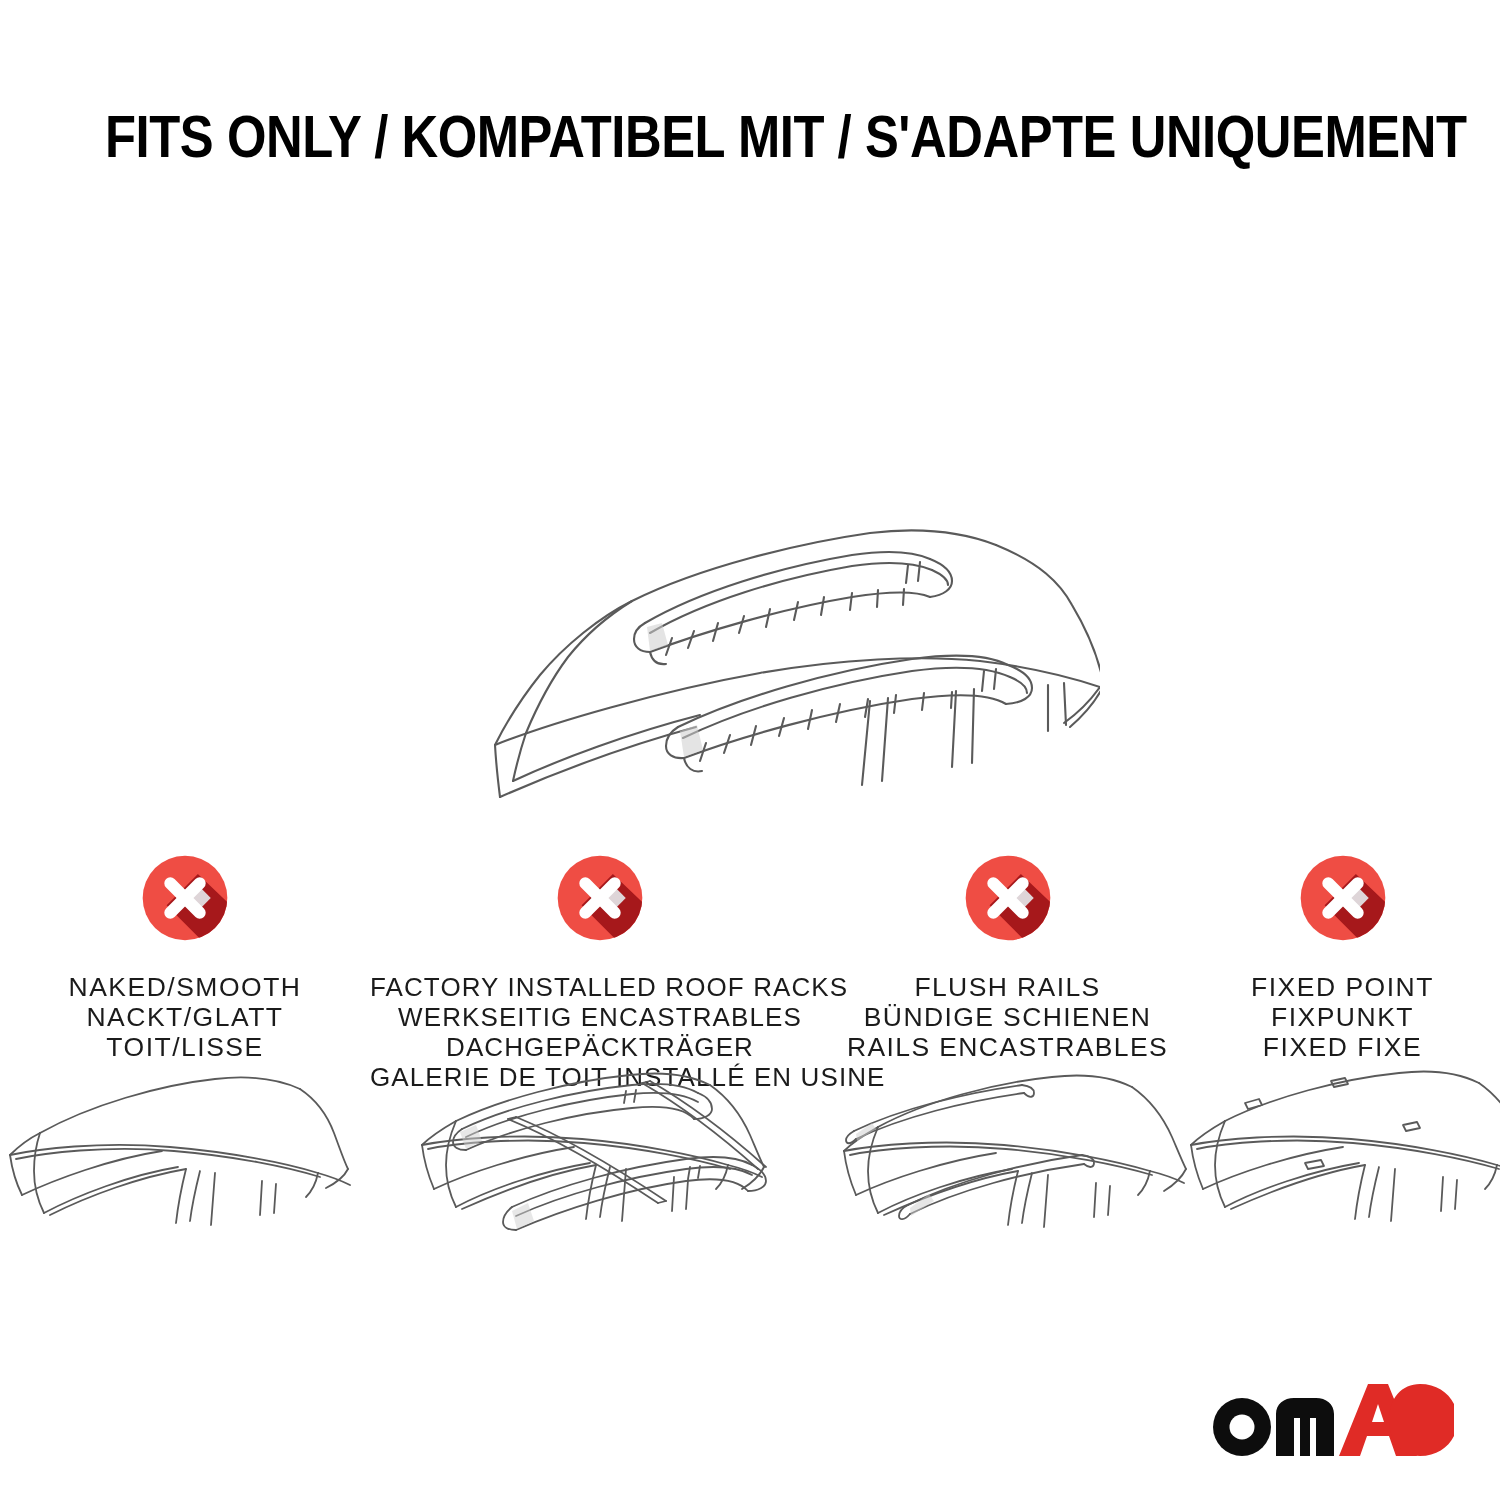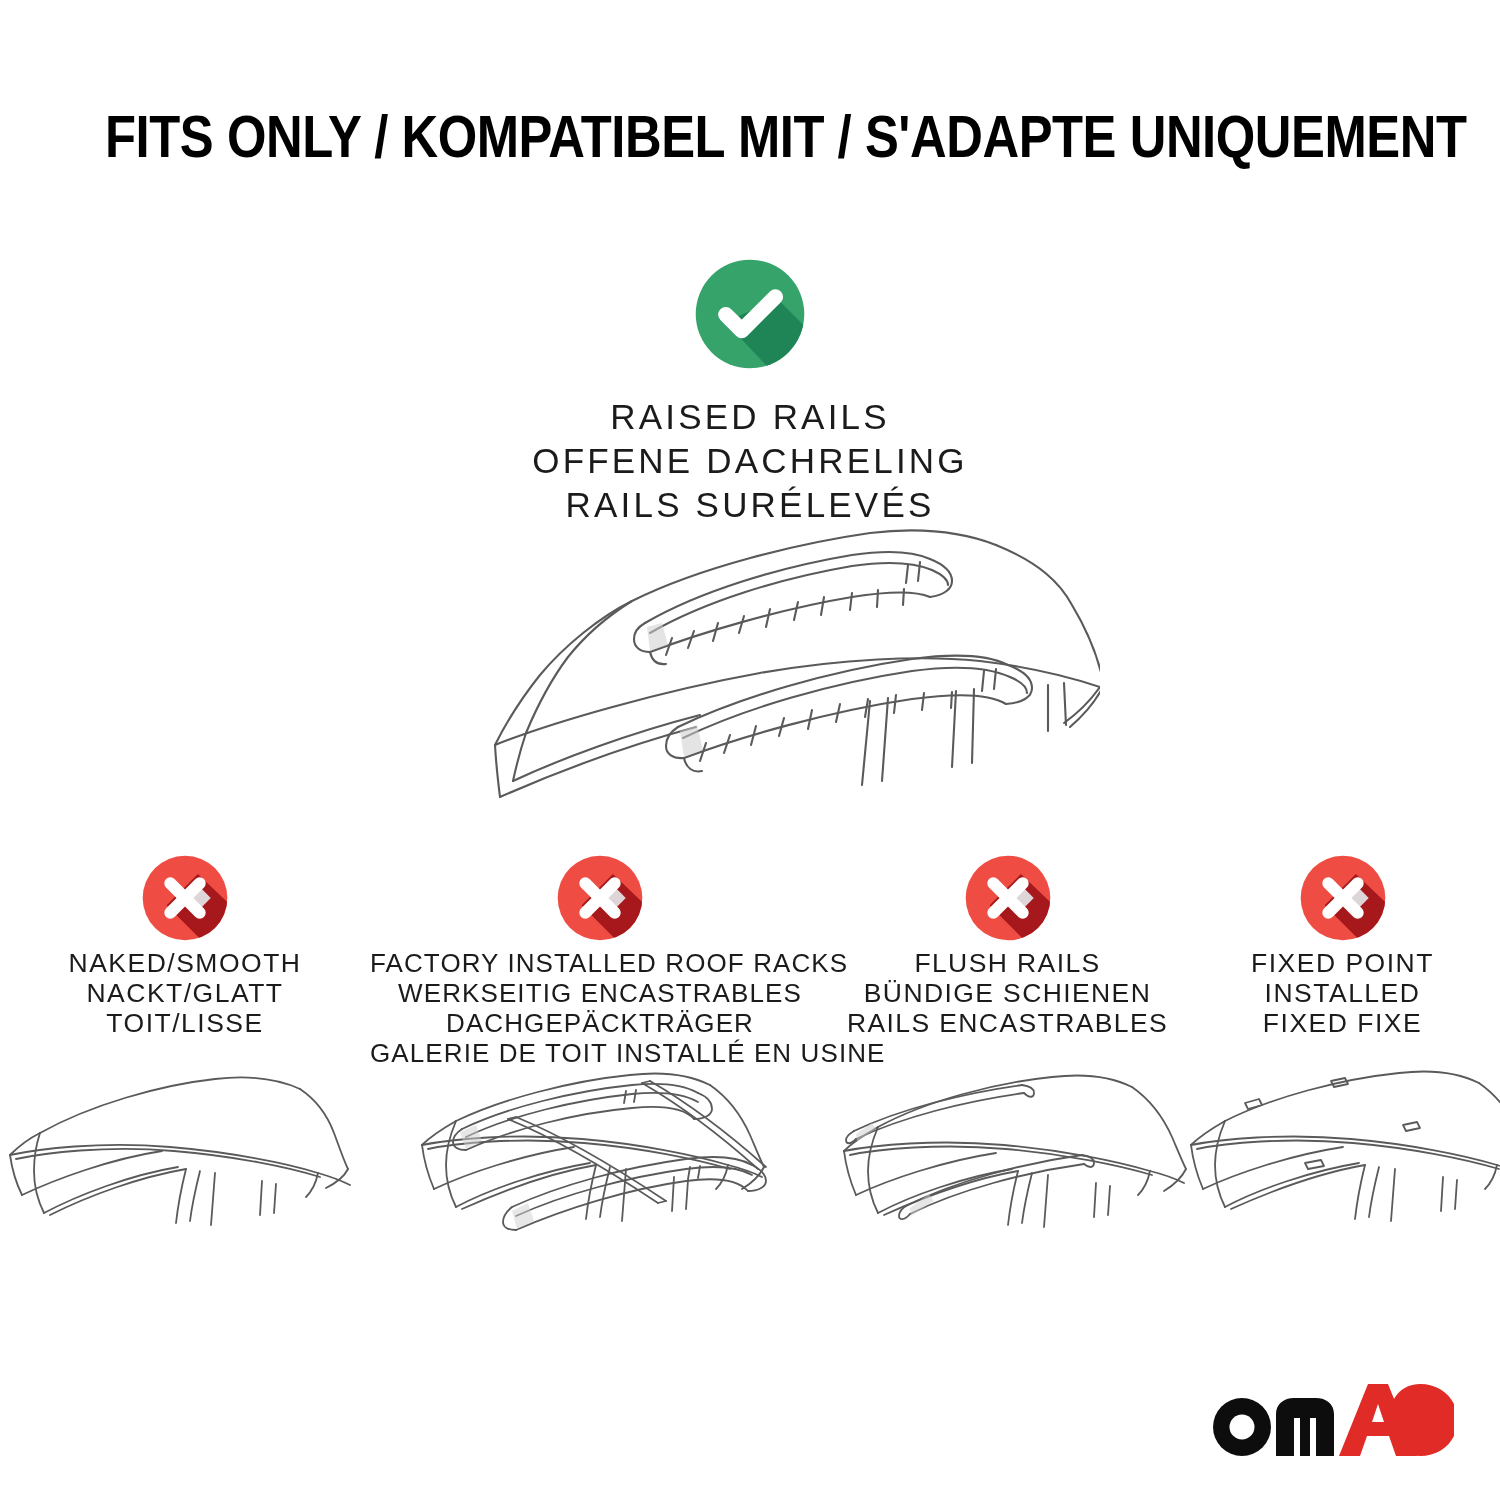--- a/index.html
+++ b/index.html
@@ -64,21 +64,21 @@
     text-align:center;
   }
   .col-1{width:370px;}
   .col-2{width:460px;}
   .col-3{width:355px;}
   .col-4{width:315px;text-align:center;}
 
   .bad-icon{width:92px;height:92px;display:block;margin:0 auto;}
 
   .bad-text{
-    margin-top:4px;
+    margin-top:28px;
     font-size:26.5px;
     line-height:30px;
     letter-spacing:1.5px;
     color:#1b1b1b;
     font-weight:400;
   }
   .bad-text div{white-space:nowrap;}
   .col-2 .bad-text{font-size:26px;letter-spacing:1.1px;}
   .col-3 .bad-text{letter-spacing:1.4px;}
 
@@ -105,43 +105,20 @@
   }
   .logo svg{display:block;}
 </style>
 </head>
 <body>
 
 <div class="page">
 
   <div class="title">FITS ONLY / KOMPATIBEL MIT / S'ADAPTE UNIQUEMENT</div>
 
-  <div class="good-block">
-
-    <span class="icon-wrap">
-      <svg class="good-icon" viewBox="0 0 100 100" aria-hidden="true">
-        <defs>
-          <clipPath id="gclip">
-              <circle cx="50" cy="50" r="46"></circle>
-            </clipPath>
-        </defs>
-        <circle cx="50" cy="50" r="46" fill="#35a36a"></circle>
-        <g clip-path="url(#gclip)">
-          <path d="M40 52 L32 60 L70 100 L106 100 L106 70 L70 34 L62 42 Z" fill="#1f8456" opacity="0.95"></path>
-        </g>
-        <path d="M29.5 50.5 L43 64 L71.5 35.5" fill="none" stroke="#ffffff" stroke-width="13" stroke-linecap="round" stroke-linejoin="round"></path>
-      </svg>
-    </span>
-
-    <div class="good-text">
-      <div>RAISED RAILS</div>
-      <div>OFFENE DACHRELING</div>
-      <div>RAILS SURÉLEVÉS</div>
-    </div>
-  </div>
 
   <div class="main-roof">
     <svg viewBox="0 0 700 330" width="700" height="330" aria-hidden="true">
       <g fill="none" stroke="#5a5a5a" stroke-width="2.1" stroke-linecap="round" stroke-linejoin="round">
 
         <path d="M232 96 C300 62 400 38 470 28 C520 22 560 26 596 40"></path>
         <path d="M596 40 C640 58 660 78 672 100 C690 130 700 160 704 180"></path>
         <path d="M232 96 C200 112 165 140 140 170 C120 195 105 220 95 240"></path>
         <path d="M95 240 C150 218 260 186 360 168 C440 154 520 150 580 156"></path>
         <path d="M580 156 C630 162 670 172 700 182"></path>
@@ -308,21 +285,21 @@
             <path d="M50 50 L64 64 L78 50 L64 36 Z" fill="#e3e6e8" opacity="0.92"></path>
           </g>
           <g stroke="#ffffff" stroke-width="13" stroke-linecap="round">
             <line x1="34" y1="34" x2="66" y2="66"></line>
             <line x1="66" y1="34" x2="34" y2="66"></line>
           </g>
         </svg>
       </span>
       <div class="bad-text">
         <div>FIXED POINT</div>
-        <div>INSTALLED</div>
+        <div>FIXPUNKT</div>
         <div>FIXED FIXE</div>
       </div>
     </div>
   </div>
 
   <div class="roofs-row">
 
     <div class="roof-cell roof-cell-1">
       <svg class="roof-svg" viewBox="0 0 370 230" width="370" height="230" aria-hidden="true">
         <g fill="none" stroke="#5a5a5a" stroke-width="1.8" stroke-linecap="round" stroke-linejoin="round">

